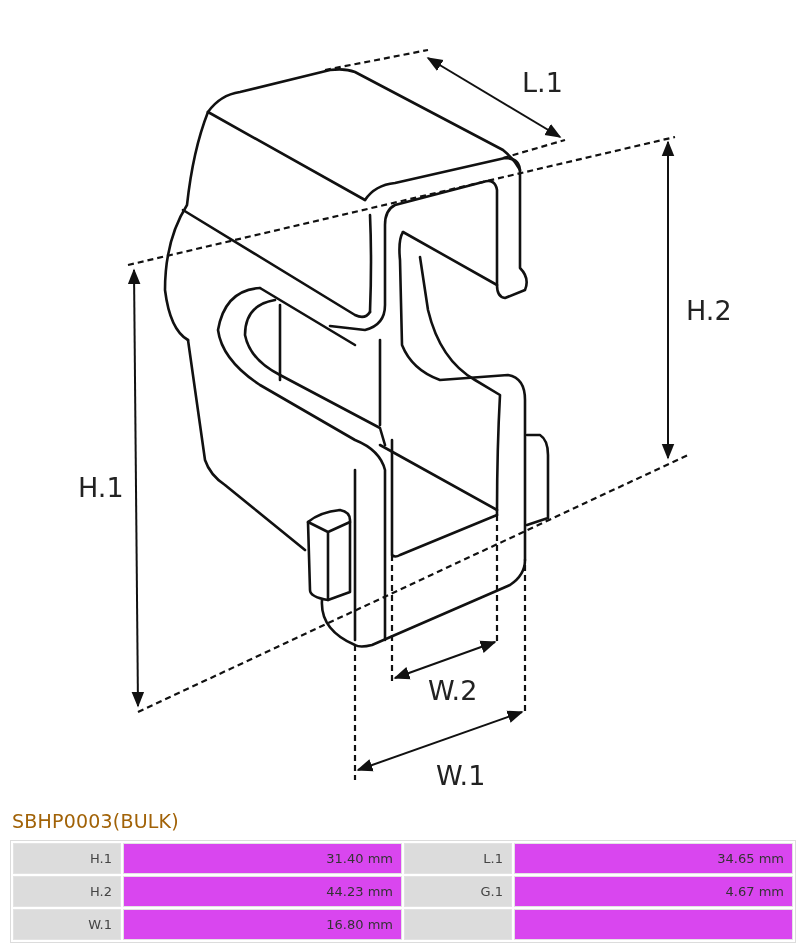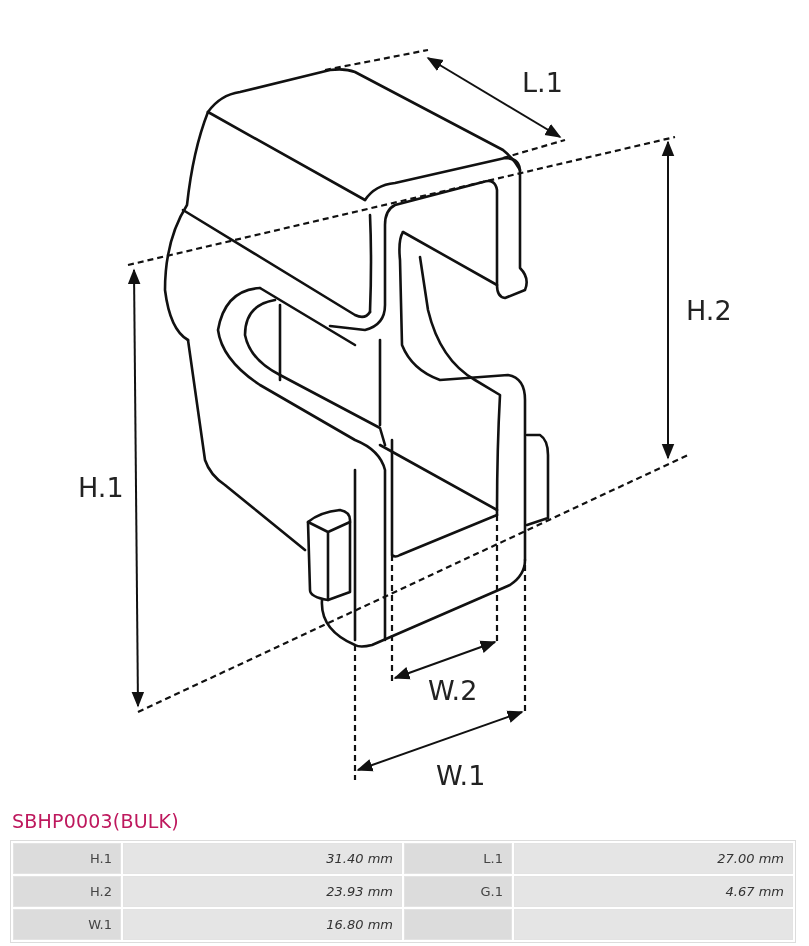--- a/index.html
+++ b/index.html
@@ -1,24 +1,24 @@
 <!DOCTYPE html>
 <html><head>
 <meta charset="utf-8">
 <style>
   html, body { margin: 0; padding: 0; background: #ffffff; }
   body { width: 809px; height: 946px; position: relative; overflow: hidden; font-family: "DejaVu Sans", sans-serif; }
   .drawing { position: absolute; left: 0; top: 0; width: 809px; height: 810px; }
   .drawing svg { display: block; }
   .dim-label { font-family: "DejaVu Sans", sans-serif; font-size: 27px; fill: #222; }
-  .title { position: absolute; left: 12px; top: 810px; font-size: 19px; color: #be185d; letter-spacing: 0.2px; }
+  .title { position: absolute; left: 12px; top: 810px; font-size: 19px; color: #a16207; letter-spacing: 0.2px; }
   table.specs { position: absolute; left: 10px; top: 840px; width: 786px; border-collapse: separate; border-spacing: 2px; background: #ffffff; border: 1px solid #dcdcdc; font-size: 13px; color: #333; }
   table.specs td { height: 29px; padding: 0 8px; text-align: right; border: 1px solid #e3e3e3; }
   table.specs td.k { background: #dcdcdc; width: 92px; color: #444; }
-  table.specs td.v { background: #e5e5e5; width: 268px; font-style: italic; }
+  table.specs td.v { background: #d946ef; width: 268px; }
 </style>
 </head>
 <body>
 
 <div class="drawing">
   <svg width="809" height="810" viewBox="0 0 809 810" xmlns="http://www.w3.org/2000/svg">
     <defs>
       <marker id="arr" viewBox="0 0 10 10" refX="9" refY="5" markerWidth="8" markerHeight="8" orient="auto-start-reverse">
         <path d="M0,1 L10,5 L0,9 z" fill="#111"></path>
       </marker>
@@ -84,25 +84,25 @@
 </div>
 
 <div class="title">SBHP0003(BULK)</div>
 
 <table class="specs">
   <tbody>
     <tr>
       <td class="k">H.1</td>
       <td class="v">31.40 mm</td>
       <td class="k">L.1</td>
-      <td class="v">27.00 mm</td>
+      <td class="v">34.65 mm</td>
     </tr>
     <tr>
       <td class="k">H.2</td>
-      <td class="v">23.93 mm</td>
+      <td class="v">44.23 mm</td>
       <td class="k">G.1</td>
       <td class="v">4.67 mm</td>
     </tr>
     <tr>
       <td class="k">W.1</td>
       <td class="v">16.80 mm</td>
       <td class="k"></td>
       <td class="v"></td>
     </tr>
   </tbody>

